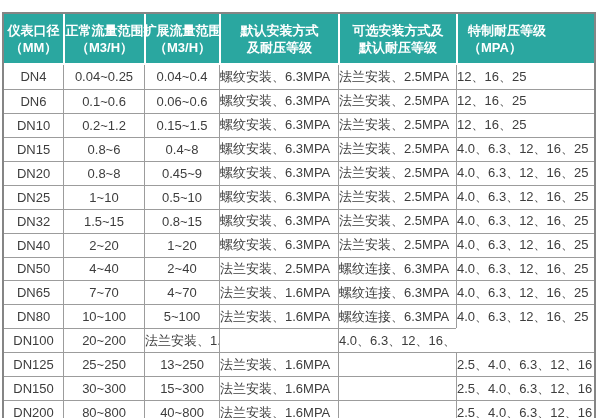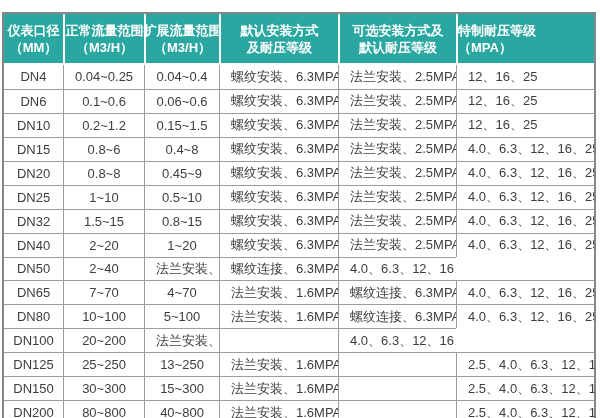--- a/index.html
+++ b/index.html
@@ -28,38 +28,38 @@
     background:var(--teal);
     color:#fff;
     font-size:13px;
     font-weight:bold;
     line-height:17px;
     display:flex;flex-direction:column;justify-content:center;align-items:center;
     border-bottom:2px solid #fff;
     white-space:nowrap;
   }
   .hcell + .hcell{border-left:2px solid #fff;}
-  .hcell.left{align-items:flex-start;}
+  .hcell.left{align-items:flex-start;padding-left:10px;}
   .tbody{display:flex;flex-direction:column;flex:1;}
   .trow{
     display:grid;
     grid-template-columns:59px 81px 75px 119px 118px 1fr;
     height:24px;
     flex:1;
   }
   .trow + .trow .tcell{border-top:1px solid var(--grid);}
   .tcell{
     font-size:13px;
     color:var(--txt);
     display:flex;align-items:center;justify-content:center;
     white-space:nowrap;
     overflow:hidden;
   }
   .tcell + .tcell{border-left:1px solid var(--grid);}
-  .tcell.left{justify-content:flex-start;padding-left:11px;}
+  .tcell.left{justify-content:flex-start;}
 </style>
 </head>
 <body>
 
 <div class="spec-table">
   <div class="thead" id="thead">
       <div class="hcell">
         <span>仪表口径</span>
         <span>（MM）</span>
       </div>
@@ -144,20 +144,21 @@
       <div class="trow">
         <div class="tcell">DN40</div>
         <div class="tcell">2~20</div>
         <div class="tcell">1~20</div>
         <div class="tcell left">螺纹安装、6.3MPA</div>
         <div class="tcell left">法兰安装、2.5MPA</div>
         <div class="tcell left">4.0、6.3、12、16、25</div>
       </div>
       <div class="trow">
         <div class="tcell">DN50</div>
+        <div class="tcell">4~40</div>
         <div class="tcell">2~40</div>
         <div class="tcell left">法兰安装、2.5MPA</div>
         <div class="tcell left">螺纹连接、6.3MPA</div>
         <div class="tcell left">4.0、6.3、12、16、25</div>
       </div>
       <div class="trow">
         <div class="tcell">DN65</div>
         <div class="tcell">7~70</div>
         <div class="tcell">4~70</div>
         <div class="tcell left">法兰安装、1.6MPA</div>

